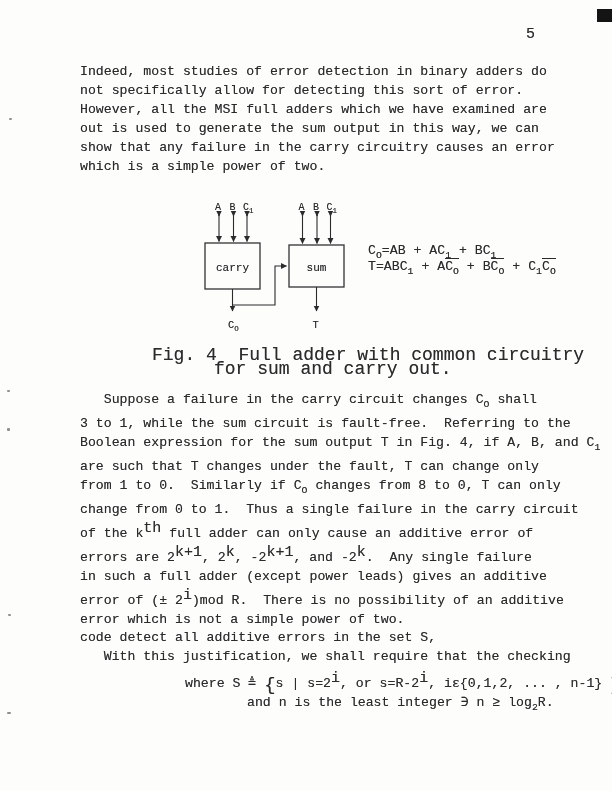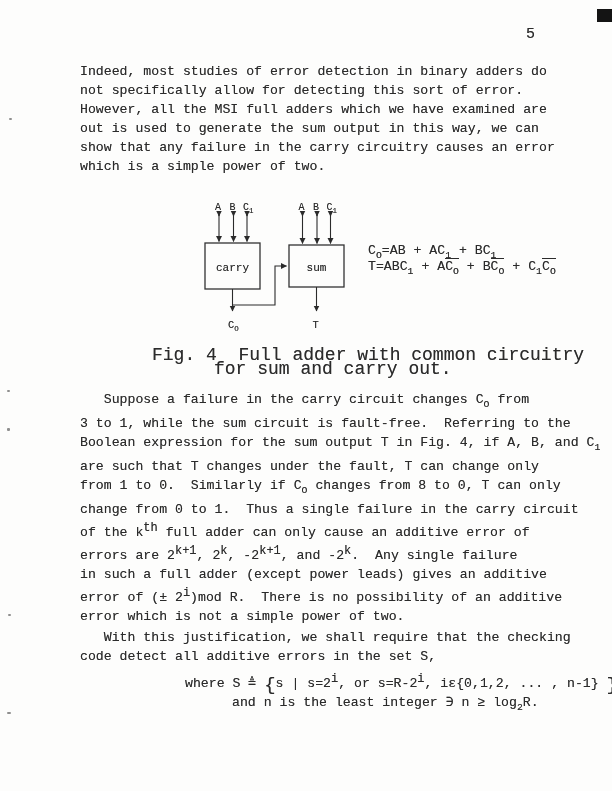--- a/index.html
+++ b/index.html
@@ -11,21 +11,21 @@
     color:#2b2b2b;
     overflow:hidden;
     text-shadow:0 0 0.5px rgba(43,43,43,.55);
   }
   .abs{position:absolute;}
   .tline{white-space:pre;line-height:19px;font-size:13.2px;}
   .eq{white-space:pre;font-size:13.2px;line-height:17px;}
   .caption-line{white-space:pre;font-size:18px;line-height:14.5px;}
   .formula{white-space:pre;font-size:13.2px;line-height:22px;margin-left:42px;}
   .pageno{font-size:15px;}
-  .tk-sup{font-size:12px;vertical-align:5px;}
+  .tk-sup{font-size:15px;vertical-align:5px;}
   .tk-sub{font-size:9.8px;vertical-align:-4px;}
   .tk-over{display:inline-block;border-top:1.3px solid #2b2b2b;padding-top:1px;line-height:1;}
   .tk-big{font-size:19px;vertical-align:-2.5px;}
   .corner-mark{width:15px;height:13px;background:#141414;}
   .speck{background:#8f8f8f;border-radius:1px;}
   svg text{fill:#2b2b2b;font-family:"Liberation Mono","DejaVu Sans Mono",monospace;}
   svg .wire{stroke:#2b2b2b;stroke-width:1.1;fill:none;}
   svg .box{stroke:#333;stroke-width:1.3;fill:none;}
 </style>
 </head>
@@ -99,34 +99,34 @@
     <text x="117.5" y="130" font-size="10.5">T</text>
   </svg>
 
   <div class="abs eq" style="left:368px;top:242px;"><span>C</span><span class="tk-sub">O</span><span>=AB + AC</span><span class="tk-sub">1</span><span> + BC</span><span class="tk-sub">1</span></div>
   <div class="abs eq" style="left:368px;top:258px;"><span>T=ABC</span><span class="tk-sub">1</span><span> + A</span><span class="tk-over"><span>C</span><span class="tk-sub">O</span></span><span> + B</span><span class="tk-over"><span>C</span><span class="tk-sub">O</span></span><span> + C</span><span class="tk-sub">1</span><span class="tk-over"><span>C</span><span class="tk-sub">O</span></span></div>
 
   <div class="abs caption-line" style="left:152px;top:348px;">Fig. 4  Full adder with common circuitry</div>
   <div class="abs caption-line" style="left:214px;top:362px;">for sum and carry out.</div>
 
   <div class="abs" style="left:80px;top:390px;">
-      <div class="tline"><span>   Suppose a failure in the carry circuit changes C</span><span class="tk-sub">O</span><span> from</span></div>
+      <div class="tline"><span>   Suppose a failure in the carry circuit changes C</span><span class="tk-sub">O</span><span> shall</span></div>
       <div class="tline"><span>3 to 1, while the sum circuit is fault-free.  Referring to the</span></div>
       <div class="tline"><span>Boolean expression for the sum output T in Fig. 4, if A, B, and C</span><span class="tk-sub">1</span></div>
       <div class="tline"><span>are such that T changes under the fault, T can change only</span></div>
       <div class="tline"><span>from 1 to 0.  Similarly if C</span><span class="tk-sub">O</span><span> changes from 8 to 0, T can only</span></div>
       <div class="tline"><span>change from 0 to 1.  Thus a single failure in the carry circuit</span></div>
       <div class="tline"><span>of the k</span><span class="tk-sup">th</span><span> full adder can only cause an additive error of</span></div>
       <div class="tline"><span>errors are 2</span><span class="tk-sup">k+1</span><span>, 2</span><span class="tk-sup">k</span><span>, -2</span><span class="tk-sup">k+1</span><span>, and -2</span><span class="tk-sup">k</span><span>.  Any single failure</span></div>
       <div class="tline"><span>in such a full adder (except power leads) gives an additive</span></div>
       <div class="tline"><span>error of (± 2</span><span class="tk-sup">i</span><span>)mod R.  There is no possibility of an additive</span></div>
       <div class="tline"><span>error which is not a simple power of two.</span></div>
     </div>
 
   <div class="abs" style="left:80px;top:628px;">
+      <div class="tline"><span>code detect all additive errors in the set S,</span></div>
       <div class="tline"><span>   With this justification, we shall require that the checking</span></div>
-      <div class="tline"><span>code detect all additive errors in the set S,</span></div>
     </div>
 
   <div class="abs formula" style="left:143px;top:668px;"><span>where S </span><span>≜</span><span> </span><span class="tk-big">{</span><span>s | s=2</span><span class="tk-sup">i</span><span>, or s=R-2</span><span class="tk-sup">i</span><span>, iε{0,1,2, ... , n-1}</span><span> </span><span class="tk-big">}</span></div>
-  <div class="abs formula" style="left:190px;top:692px;"><span>and n is the least integer ∋ n ≥ log</span><span class="tk-sub">2</span><span>R.</span></div>
+  <div class="abs formula" style="left:205px;top:692px;"><span>and n is the least integer ∋ n ≥ log</span><span class="tk-sub">2</span><span>R.</span></div>
 
 </div>
 
 </body></html>

